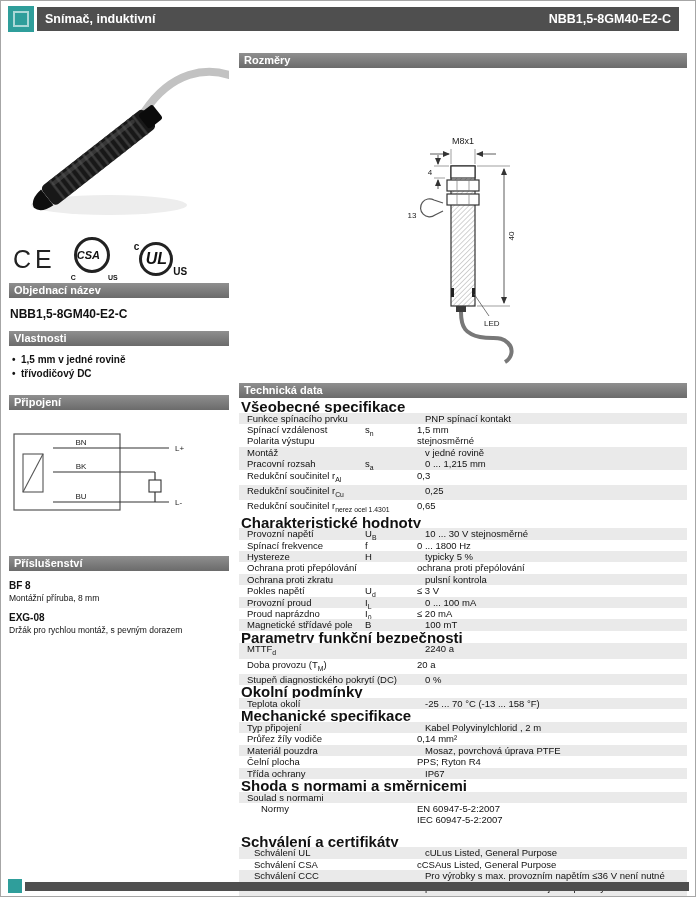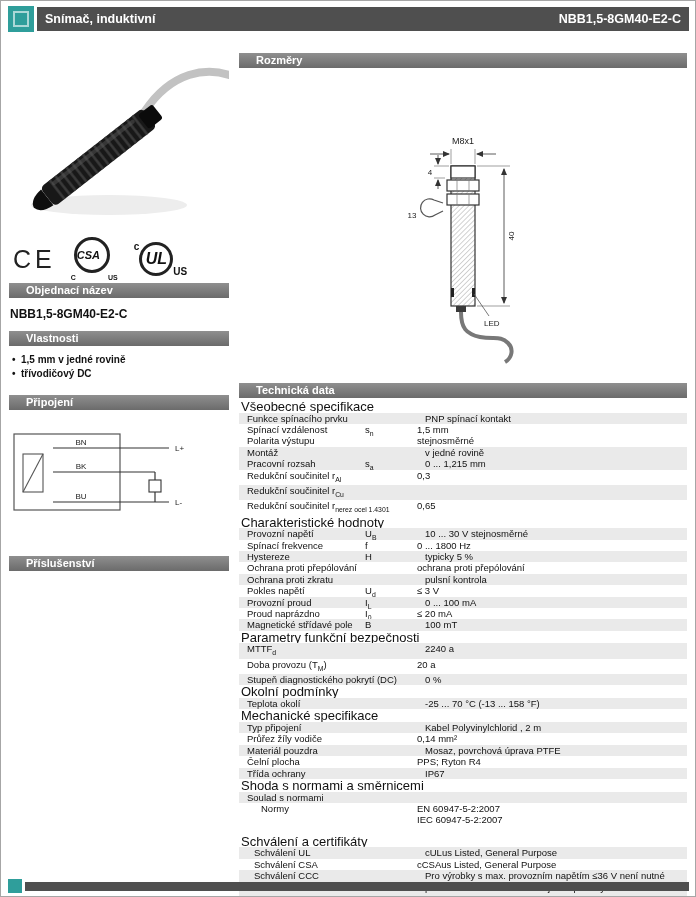--- a/index.html
+++ b/index.html
@@ -1,33 +1,33 @@
 <!DOCTYPE html>
 <html style="--accent: #2f9e9b; --barclr: #4f4f4f; --stripe: #eaeaea;"><head>
 <meta charset="utf-8">
 <style>
   * { margin:0; padding:0; box-sizing:border-box; }
   body { margin:0; background:#ffffff; font-family:"Liberation Sans", sans-serif; color:#111; }
   .page { position:relative; width:696px; height:897px; background:#fff; border:1px solid #a6a6a6; overflow:hidden; }
 
   
-  .topbar { position:absolute; top:5px; left:7px; right:6px; height:26px; display:flex; align-items:center; }
+  .topbar { position:absolute; top:5px; left:7px; right:16px; height:26px; display:flex; align-items:center; }
   .brand { width:26px; height:26px; background:var(--accent,#2f9e9b); position:relative; flex:none; }
   .brand::after { content:""; position:absolute; inset:5px; border:2px solid rgba(255,255,255,.6); }
   .titlebar { flex:1; margin-left:3px; height:24px; background:var(--barclr,#4f4f4f); color:#fff;
               display:flex; justify-content:space-between; align-items:center; padding:0 8px;
               font-size:12.5px; font-weight:bold; }
 
   
   .main { position:absolute; top:52px; left:8px; right:8px; display:flex; gap:10px; }
   .col-left { width:220px; flex:none; }
   .col-right { flex:1; min-width:0; }
 
   .secbar { height:15px; background:linear-gradient(#8f8f8f,#6b6b6b); color:#fff; font-weight:bold;
-            font-size:11px; line-height:15px; padding-left:17px; }
+            font-size:11px; line-height:15px; padding-left:5px; }
 
   
   .photo-wrap { height:178px; }
   .marks { margin-top:4px; height:48px; display:flex; align-items:center; gap:18px; padding-left:4px; }
   .ce { font-size:25px; letter-spacing:4px; color:#222; }
   .csa { position:relative; width:42px; height:44px; display:inline-block; }
   .csa-circle { width:36px; height:36px; border:3px solid #222; border-radius:50%;
                 display:flex; align-items:center; font-weight:bold; font-size:11px; font-style:italic; }
   .csa-c { position:absolute; bottom:0; left:-3px; font-size:7px; font-weight:bold; }
   .csa-us { position:absolute; bottom:0; right:-2px; font-size:7px; font-weight:bold; }
@@ -44,21 +44,21 @@
   .sec-conn { margin-top:14px; }
   .conn-wrap { margin-top:16px; height:94px; }
   .sec-acc { margin-top:36px; }
   .acc { margin-top:9px; }
   .acc-name { font-weight:bold; font-size:10px; }
   .acc-desc { font-size:8.5px; margin-top:2px; }
 
   
   .dim-wrap { padding-top:60px; height:315px; display:flex; justify-content:center; }
   .table { margin-top:3px; }
-  .t-group { font-weight:normal; font-size:13px; line-height:11.6px; padding-left:2px; margin-top:1px; }
+  .t-group { font-weight:bold; font-size:15px; line-height:11.6px; padding-left:2px; margin-top:1px; }
   .t-gap { margin-top:10px; }
   .t-row { position:relative; display:flex; font-size:9.5px; line-height:11.4px; min-height:11.4px; }
   .t-row.shade { background:var(--stripe,#eaeaea);gap:8px; }
   .c1 { flex:0 0 178px; padding-left:8px; white-space:nowrap; overflow:visible; }
   .c2 { position:absolute; left:126px; top:0; }
   .c3 { flex:1; min-width:0; padding-right:9px; }
   sub { font-size:0.72em; }
 
   
   .botbar { position:absolute; bottom:3px; left:7px; right:6px; display:flex; align-items:center; }
@@ -144,20 +144,30 @@
           <line x1="146" y1="66" x2="146" y2="76" stroke="#333" stroke-width="1.2"></line>
           <text x="72" y="19" font-size="8" text-anchor="middle">BN</text>
           <text x="72" y="43" font-size="8" text-anchor="middle">BK</text>
           <text x="72" y="73" font-size="8" text-anchor="middle">BU</text>
           <text x="166" y="25" font-size="8">L+</text>
           <text x="166" y="79" font-size="8">L-</text>
         </svg>
       </div>
 
       <div class="secbar sec-acc">Příslušenství</div>
+      <div>
+          <div class="acc">
+            <div class="acc-name">BF 8</div>
+            <div class="acc-desc">Montážní příruba, 8 mm</div>
+          </div>
+          <div class="acc">
+            <div class="acc-name">EXG-08</div>
+            <div class="acc-desc">Držák pro rychlou montáž, s pevným dorazem</div>
+          </div>
+        </div>
 
     </div>
 
     <div class="col-right">
 
       <div class="secbar">Rozměry</div>
 
       <div class="dim-wrap">
         <svg width="230" height="255" viewBox="0 0 230 255">
           <defs>
@@ -238,20 +248,21 @@
             <div class="c3">0 ... 1,215 mm</div>
           </div>
           <div class="t-row">
             <div class="c1">Redukční součinitel r<sub>Al</sub></div>
             <div class="c2"></div>
             <div class="c3">0,3</div>
           </div>
           <div class="t-row shade">
             <div class="c1">Redukční součinitel r<sub>Cu</sub></div>
             <div class="c2"></div>
+            <div class="c3">0,25</div>
           </div>
           <div class="t-row">
             <div class="c1">Redukční součinitel r<sub>nerez ocel 1.4301</sub></div>
             <div class="c2"></div>
             <div class="c3">0,65</div>
           </div>
           <div class="t-group">Charakteristické hodnoty</div>
           <div class="t-row shade">
             <div class="c1">Provozní napětí</div>
             <div class="c2">U<sub>B</sub></div>

